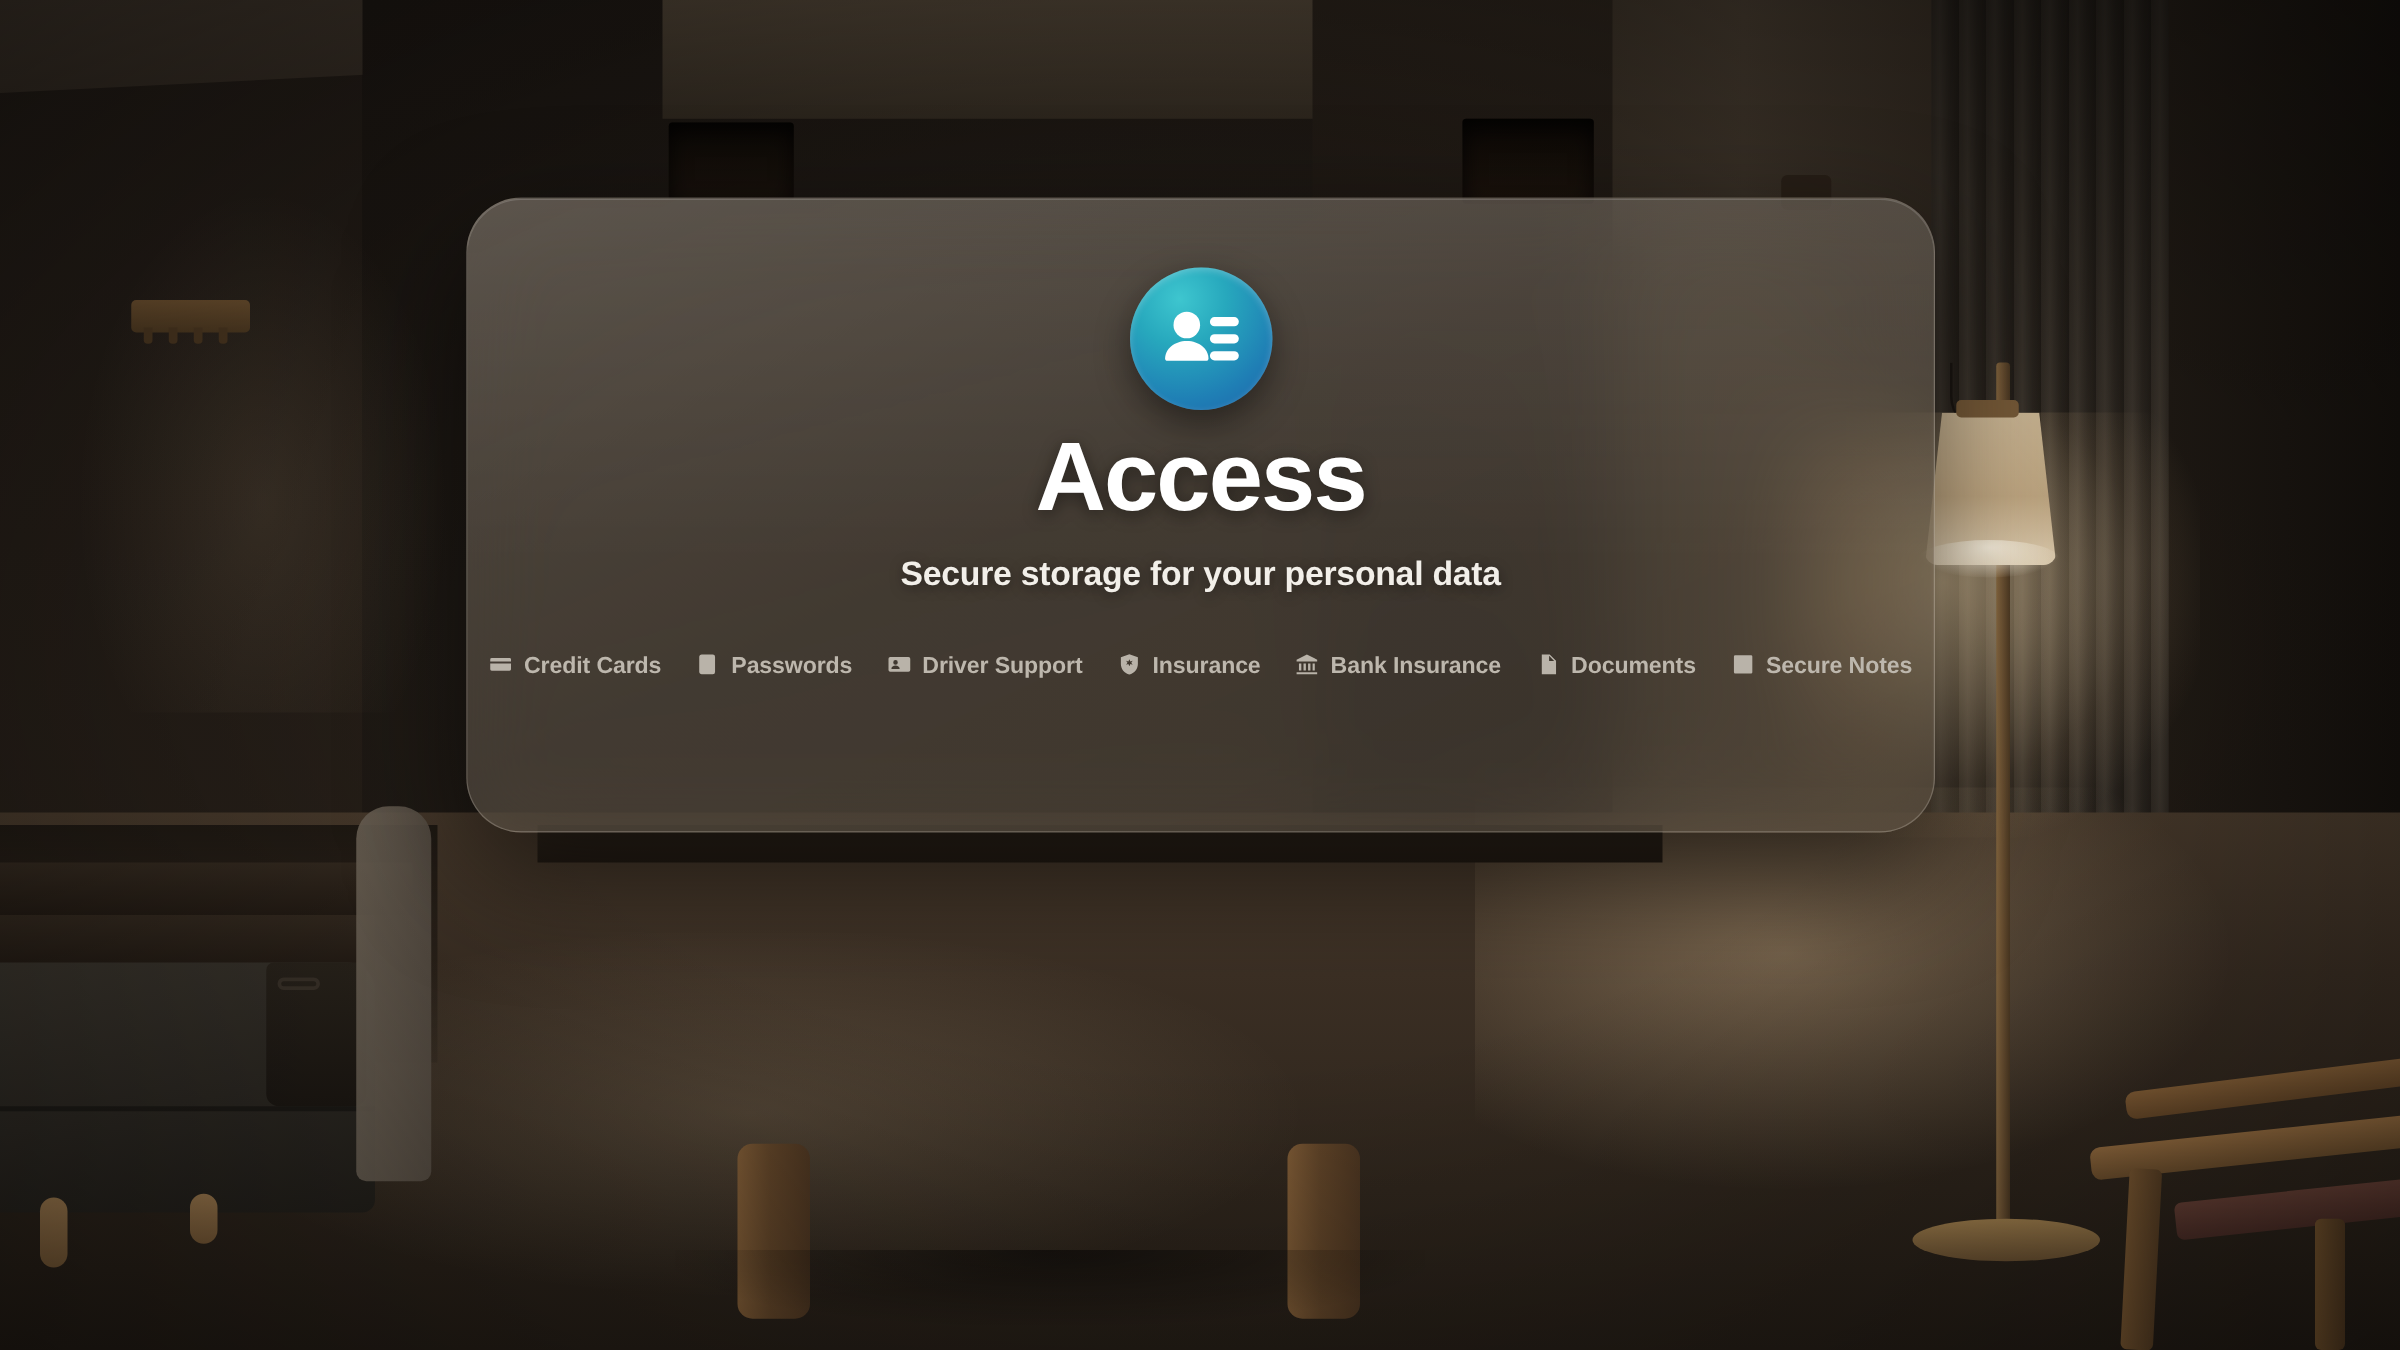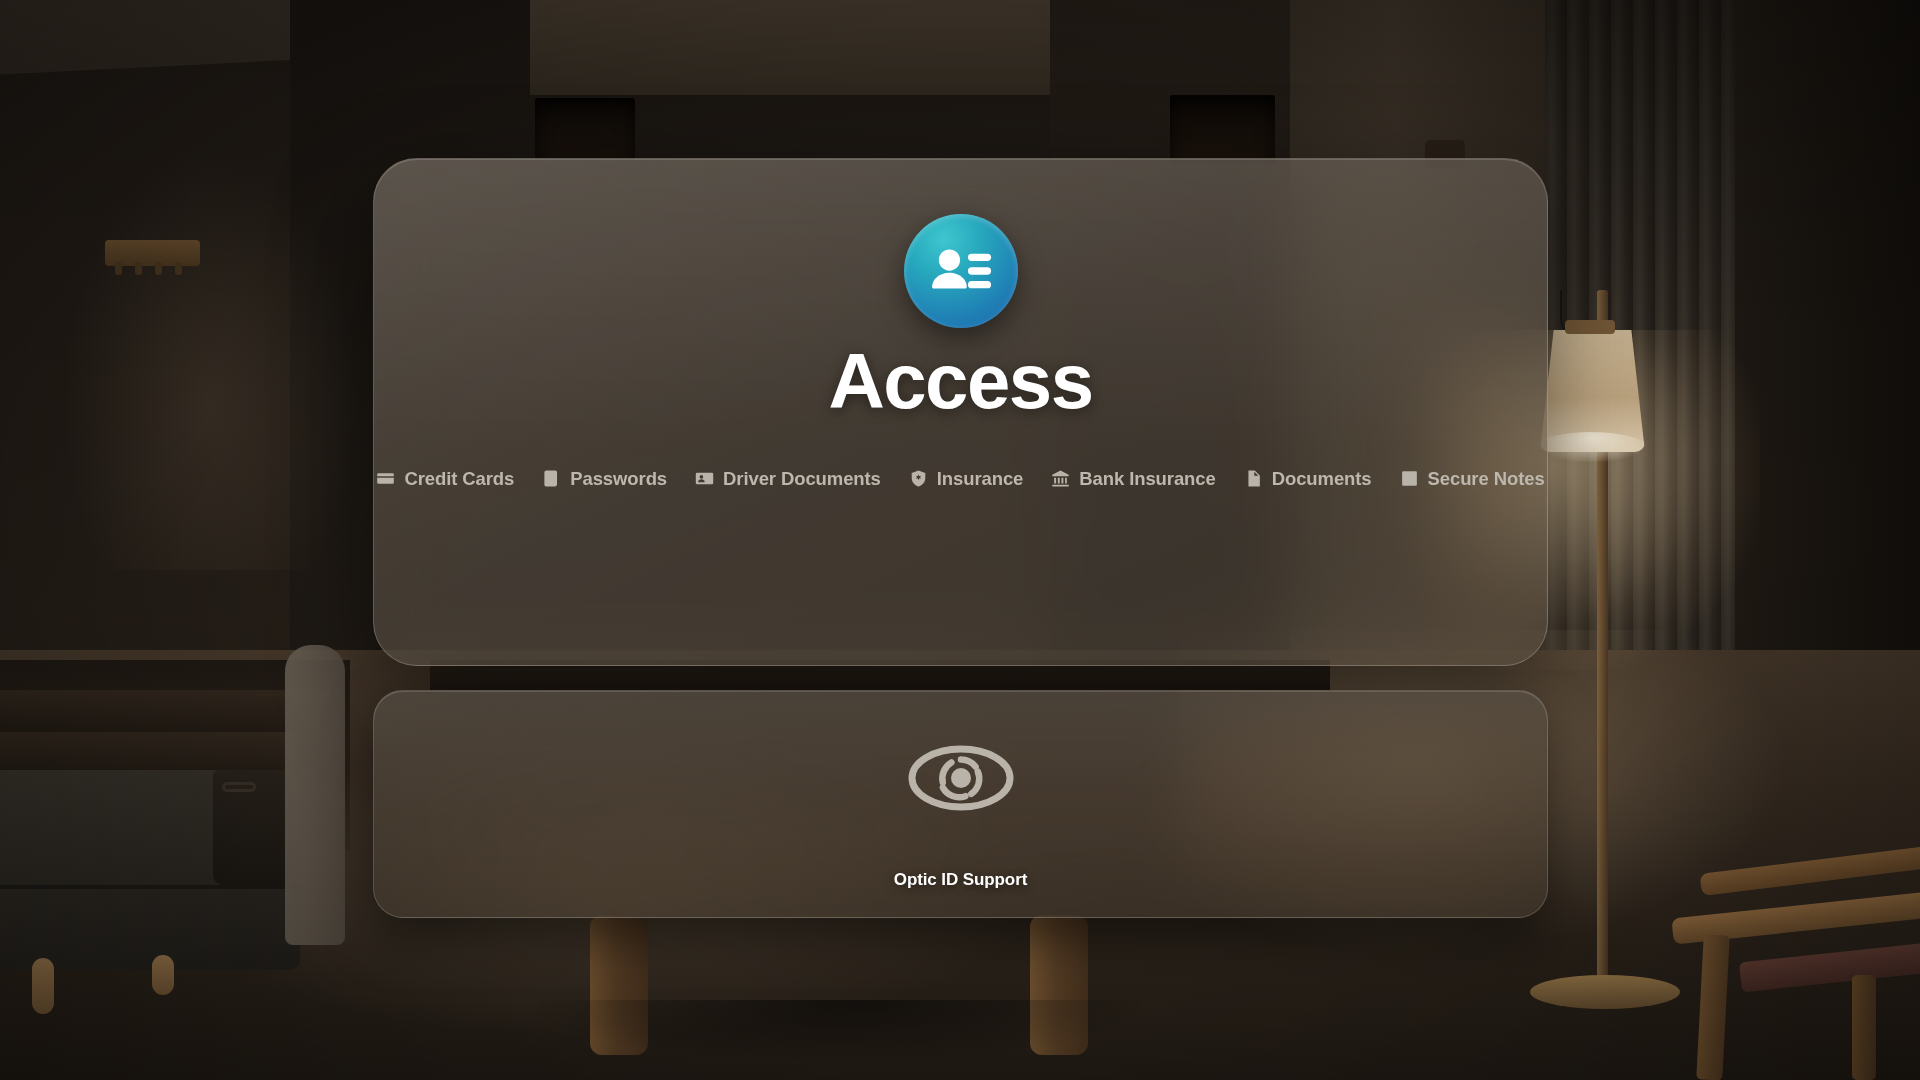--- a/index.html
+++ b/index.html
@@ -249,20 +249,21 @@
             <circle cx="22" cy="22.5" r="9.2"></circle>
             <path d="M22 33.5c-8.6 0-15 5.6-15 12.1 0 1 .6 1.6 1.6 1.6h26.8c1 0 1.6-.6 1.6-1.6 0-6.5-6.4-12.1-15-12.1z"></path>
             <rect x="38" y="17" width="20" height="6.4" rx="3.2"></rect>
             <rect x="38" y="28.8" width="20" height="6.4" rx="3.2"></rect>
             <rect x="38" y="40.6" width="20" height="6.4" rx="3.2"></rect>
           </g>
         </svg>
       </div>
 
       <div class="app-title">Access</div>
+      <div class="app-subtitle">Secure storage for your personal data</div>
 
       <div class="cat-row">
 
         <div class="cat">
           <svg class="gl" viewBox="0 0 24 24">
             <path d="M3 5.5h18a1.5 1.5 0 0 1 1.5 1.5v2H1.5V7A1.5 1.5 0 0 1 3 5.5zM1.5 11h21v6A1.5 1.5 0 0 1 21 18.5H3A1.5 1.5 0 0 1 1.5 17v-6zm3 3.2h4v2.2h-4z"></path>
           </svg>
           <span class="lbl">Credit Cards</span>
         </div>
 
@@ -270,21 +271,21 @@
           <svg class="gl" viewBox="0 0 24 24">
             <path d="M5.5 2h11.2A2.3 2.3 0 0 1 19 4.3v15.4A2.3 2.3 0 0 1 16.7 22H5.5C4.1 22 3 20.9 3 19.5v-15C3 3.1 4.1 2 5.5 2zm1.6 4.1h7.6v1.7H7.1zm0 3.6h7.6v1.7H7.1zm0 3.6h5.2v1.7H7.1z"></path>
           </svg>
           <span class="lbl">Passwords</span>
         </div>
 
         <div class="cat">
           <svg class="gl" viewBox="0 0 24 24">
             <path d="M2.8 4.6h18.4A1.8 1.8 0 0 1 23 6.4v11.2a1.8 1.8 0 0 1-1.8 1.8H2.8A1.8 1.8 0 0 1 1 17.6V6.4a1.8 1.8 0 0 1 1.8-1.8zm5.3 3.1a2.3 2.3 0 1 0 0 4.6 2.3 2.3 0 0 0 0-4.6zm0 5.4c-2.3 0-4.1 1.4-4.1 3v.5h8.2v-.5c0-1.6-1.8-3-4.1-3zM14 8.2h6.1v1.6H14zm0 3.3h6.1v1.6H14zm0 3.3h4.2v1.6H14z"></path>
           </svg>
-          <span class="lbl">Driver Documents</span>
+          <span class="lbl">Driver Support</span>
         </div>
 
         <div class="cat">
           <svg class="gl" viewBox="0 0 24 24">
             <path d="M12 1.8 3.4 4.9v6.6c0 5.1 3.5 9.3 8.6 10.7 5.1-1.4 8.6-5.6 8.6-10.7V4.9zm0 5.1 1 2.2 2.3-.7-1.4 2 1.4 2-2.3-.7-1 2.2-1-2.2-2.3.7 1.4-2-1.4-2 2.3.7z"></path>
           </svg>
           <span class="lbl">Insurance</span>
         </div>
 
         <div class="cat">
@@ -308,33 +309,18 @@
           <span class="lbl">Secure Notes</span>
         </div>
 
       </div>
     </div>
   </div>
 </div>
 
 <div id="cards">
 
-  <div class="card">
-    <div class="card-icon">
-      <svg width="108" height="76" viewBox="0 0 108 76">
-        <ellipse cx="54" cy="38" rx="49" ry="29" class="ic-s" stroke-width="7"></ellipse>
-        <circle cx="54" cy="38" r="10" class="ic"></circle>
-        <g class="ic-s" stroke-width="6.5" stroke-linecap="round">
-          <path d="M54 19.5a18.5 18.5 0 0 1 14.6 7.2"></path>
-          <path d="M70.8 31.5a18.5 18.5 0 0 1 -6.5 22.4"></path>
-          <path d="M58.4 56.2a18.5 18.5 0 0 1 -22.5 -8.6"></path>
-          <path d="M35.8 42.6a18.5 18.5 0 0 1 8.6 -20.1"></path>
-        </g>
-      </svg>
-    </div>
-    <div class="card-label">Optic ID Support</div>
-  </div>
 
 
 
 
 
 </div>
 
 </body></html>

